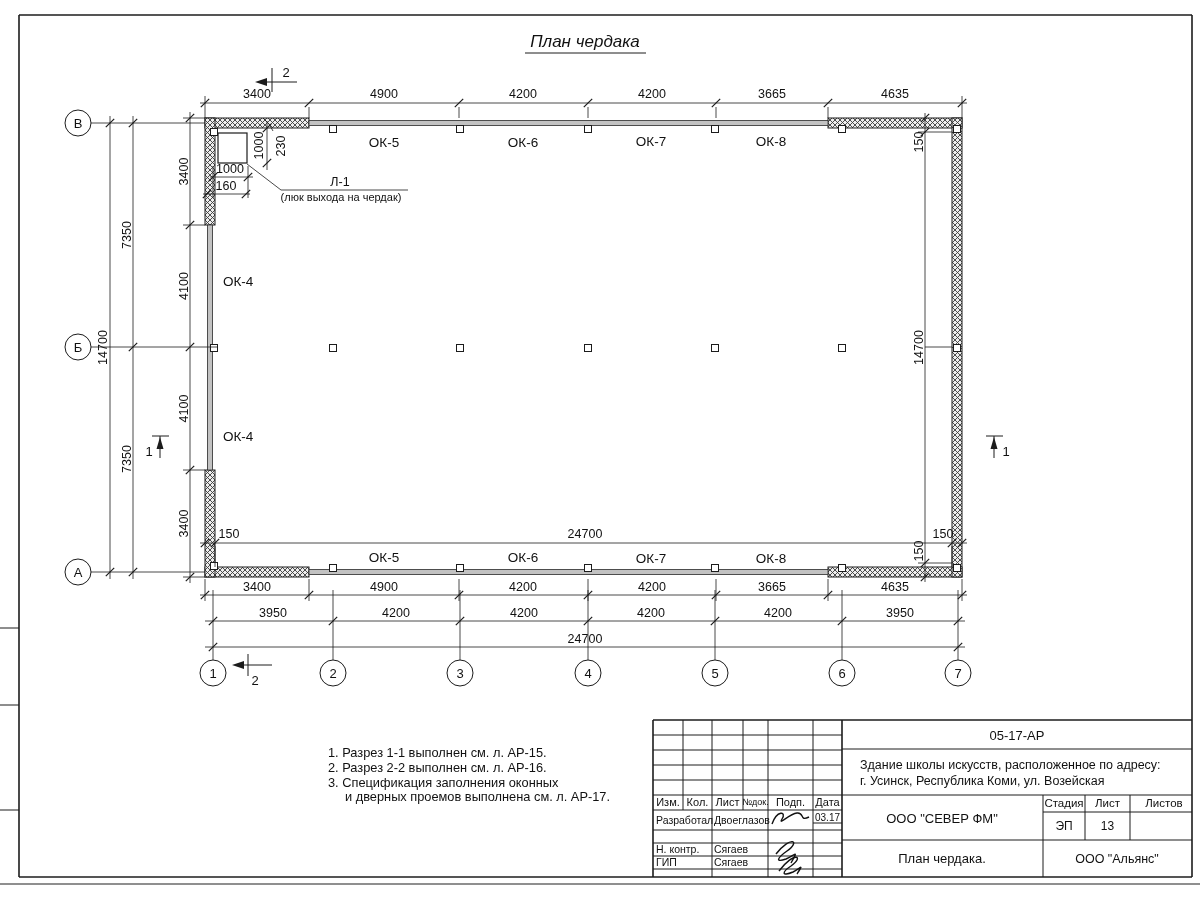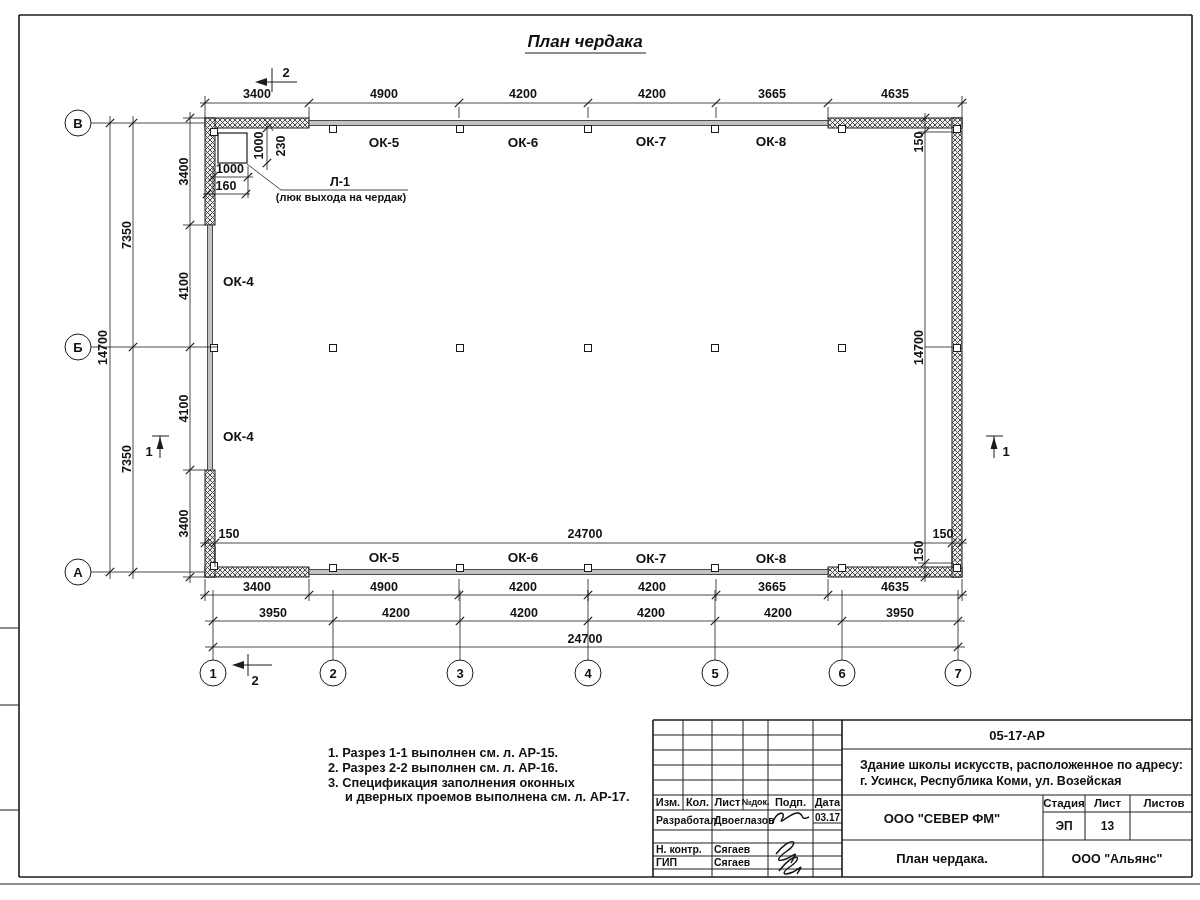--- a/index.html
+++ b/index.html
@@ -1,16 +1,16 @@
 <!DOCTYPE html>
 <html><head>
 <meta charset="utf-8">
 <style>
   html,body{margin:0;padding:0;background:#fff;}
-  #sheet{position:relative;width:1200px;height:900px;background:#ffffff;overflow:hidden;font-weight:bold;}
+  #sheet{position:relative;width:1200px;height:900px;background:#ffffff;overflow:hidden;}
   svg{position:absolute;left:0;top:0;}
   svg .ln{stroke:#1c1c1c;stroke-width:1;fill:none;}
   svg .thin{stroke:#1c1c1c;stroke-width:0.8;fill:none;}
   svg .thick{stroke:#1c1c1c;stroke-width:1.6;fill:none;}
   svg text{font-family:"Liberation Sans","DejaVu Sans",sans-serif;fill:#111;stroke:none;}
   .d{font-size:12.5px;text-anchor:middle;}
   .ok{font-size:13.5px;text-anchor:middle;}
   .okl{font-size:13.5px;text-anchor:start;}
   .bub{font-size:13px;text-anchor:middle;}
   .sec{font-size:13px;text-anchor:middle;}

